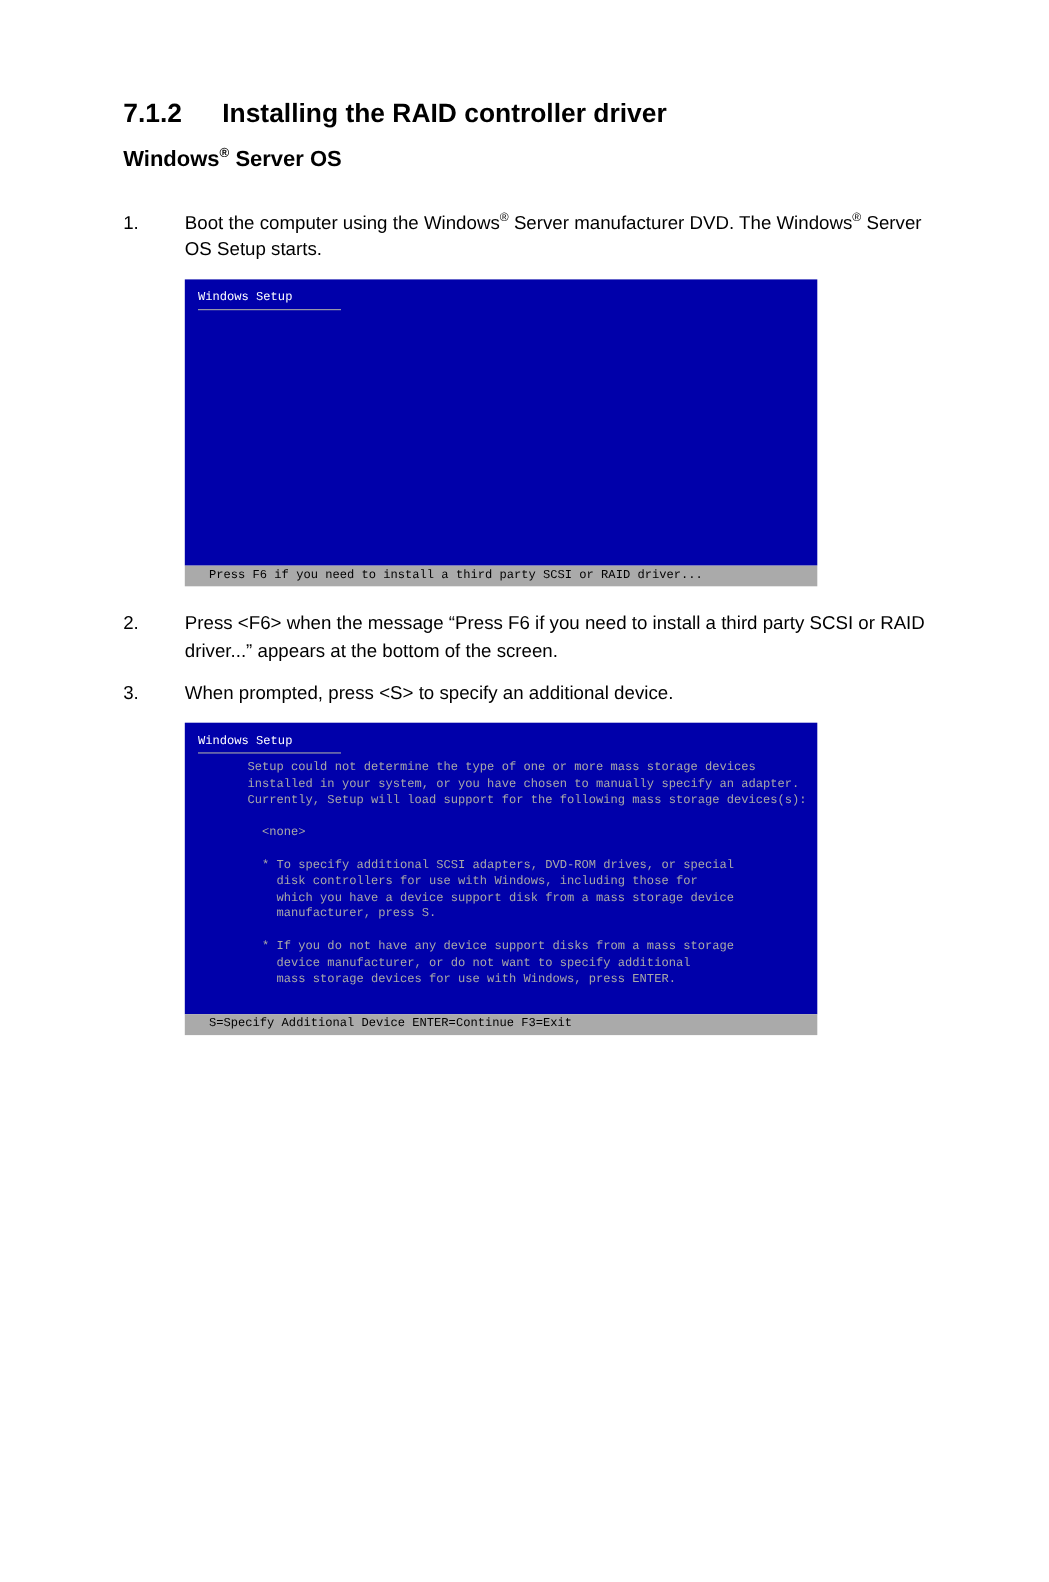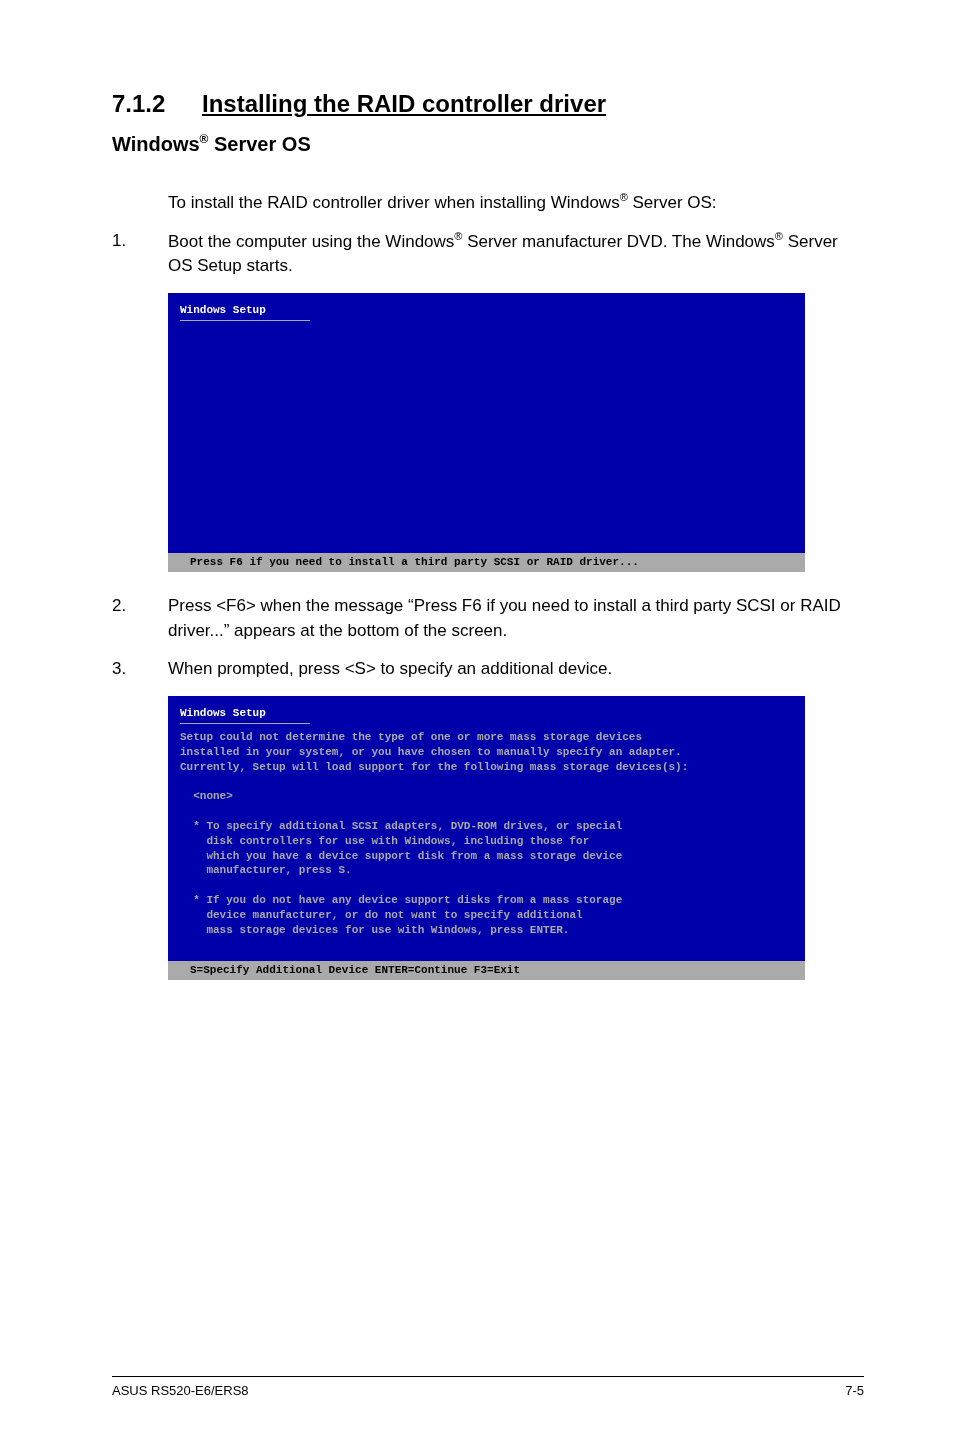--- a/index.html
+++ b/index.html
@@ -14,21 +14,20 @@
     padding: 90px 90px 40px 112px;
     box-sizing: border-box;
     width: 954px;
     min-height: 1438px;
     position: relative;
   }
   .h-sec {
     font-size: 24px;
     font-weight: bold;
     margin-bottom: 14px;
-    text-decoration: underline;
   }
   .h-sec .num {
     display: inline-block;
     width: 90px;
   }
   .h-sub {
     font-size: 20px;
     font-weight: bold;
     margin-bottom: 34px;
   }
@@ -61,22 +60,21 @@
   .list-text {
     flex: 1;
   }
   .list-text sup {
     font-size: 11px;
     vertical-align: super;
   }
   .screenshot {
     margin-left: 56px;
     margin-bottom: 22px;
-    width: 637px;
-    font-weight: bold;
+    width: 575px;
   }
   .ss-body {
     background: #0000aa;
     padding: 10px 12px 8px 12px;
     font-family: "Courier New", monospace;
     font-size: 11px;
     color: #a8a8a8;
     line-height: 1.35;
     box-sizing: border-box;
   }
@@ -99,20 +97,21 @@
     background: #aaaaaa;
     color: #000;
     font-family: "Courier New", monospace;
     font-size: 11px;
     padding: 3px 22px;
     line-height: 1.2;
   }
   .ss2-content {
     color: #a8a8a8;
     white-space: pre;
+    margin-left: 45px;
   }
   .footer {
     position: absolute;
     bottom: 40px;
     left: 112px;
     right: 90px;
     border-top: 1px solid #000;
     padding-top: 6px;
     font-size: 13px;
     display: flex;
@@ -126,23 +125,20 @@
 
   <div class="h-sec">
     <span class="num">7.1.2</span><span>Installing the RAID controller driver</span>
   </div>
 
   <div class="h-sub">
     <span>Windows</span><sup>®</sup><span> Server OS</span>
   </div>
 
   <div class="body-block">
-    <div class="para">
-      <span>To install the RAID controller driver when installing Windows</span><sup>®</sup><span> Server OS:</span>
-    </div>
   </div>
 
   <div class="list-item">
     <div class="list-num">1.</div>
     <div class="list-text">
       <span>Boot the computer using the Windows</span><sup>®</sup><span> Server manufacturer DVD. The Windows</span><sup>®</sup><span> Server OS Setup starts.</span>
     </div>
   </div>
 
   <div class="screenshot">
@@ -180,18 +176,14 @@
 
   * If you do not have any device support disks from a mass storage
     device manufacturer, or do not want to specify additional
     mass storage devices for use with Windows, press ENTER.
 
 </div>
     </div>
     <div class="ss-status">S=Specify Additional Device    ENTER=Continue    F3=Exit</div>
   </div>
 
-  <div class="footer">
-    <span>ASUS RS520-E6/ERS8</span>
-    <span>7-5</span>
-  </div>
 
 </div>
 
 </body></html>

